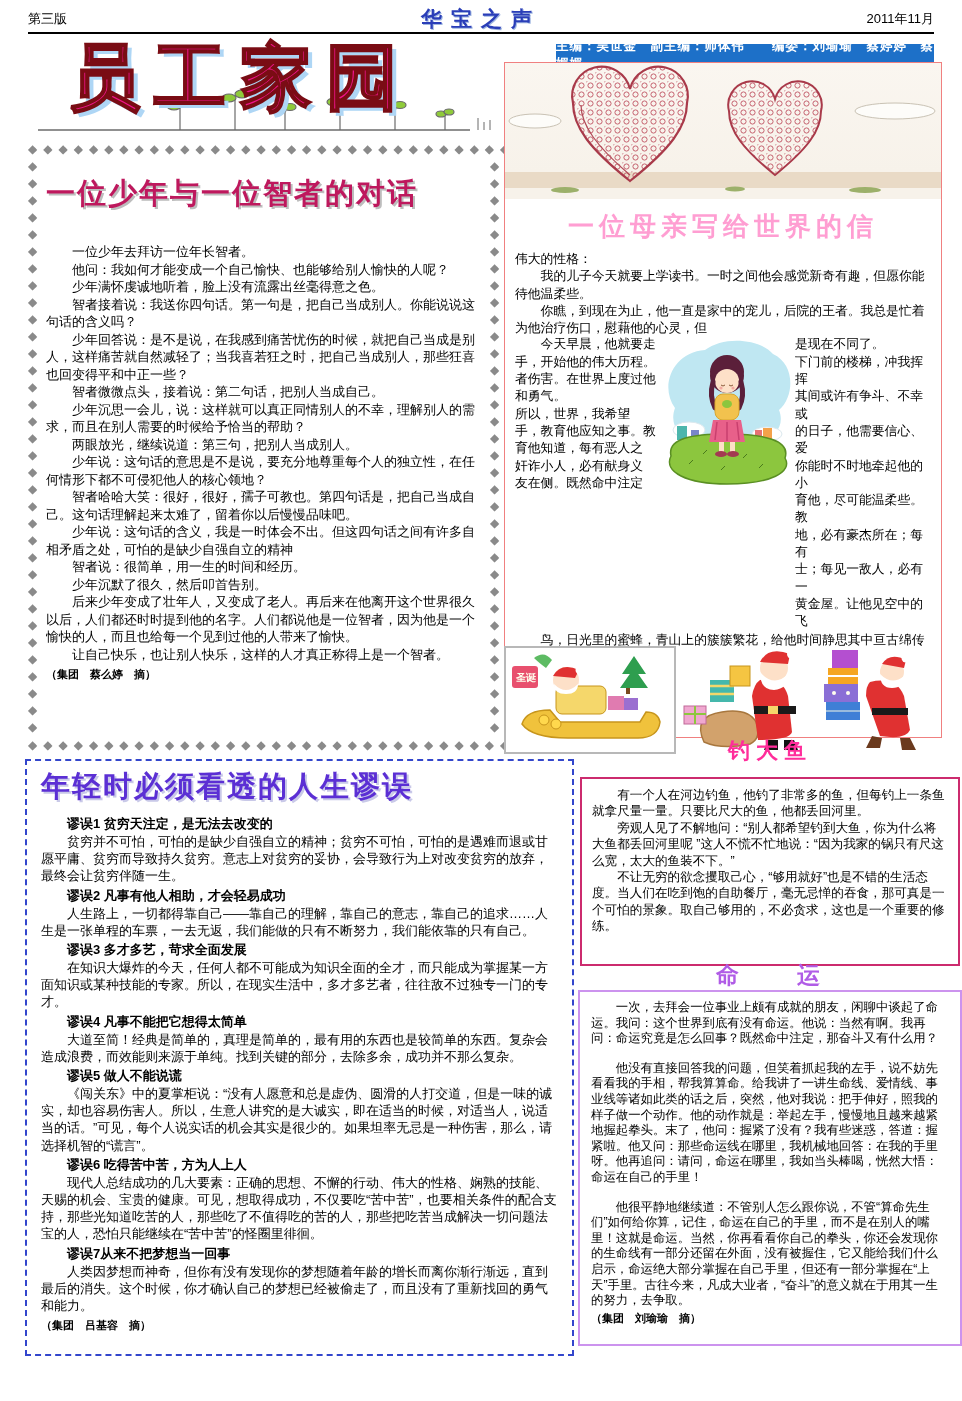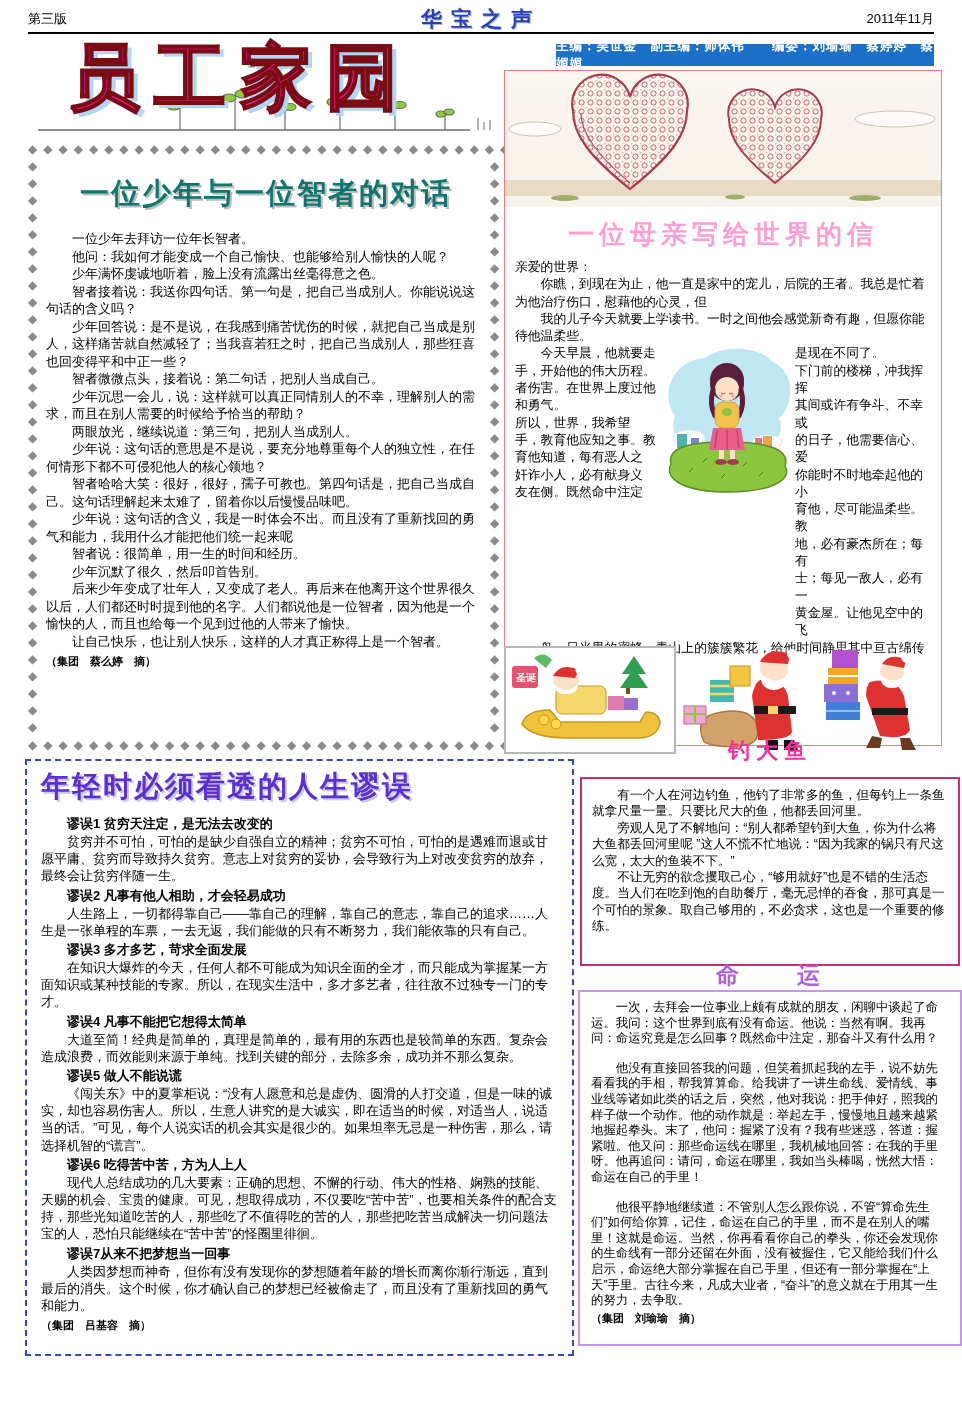--- a/index.html
+++ b/index.html
@@ -30,39 +30,39 @@
 
   
   .dia-box{position:absolute;left:28px;top:142px;width:476px;height:612px;background:#fff;}
   .diamond-h{position:absolute;left:0;right:0;height:16px;line-height:14px;font-size:12px;
              color:#8a8a8a;letter-spacing:6px;white-space:nowrap;overflow:hidden;}
   .dia-top{top:0;} .dia-bottom{bottom:0;}
   .diamond-v{position:absolute;top:16px;bottom:16px;width:14px;font-size:12px;color:#8a8a8a;
              word-break:break-all;line-height:17px;overflow:hidden;}
   .dia-left{left:0;} .dia-right{right:0;}
   .dia-content{position:absolute;left:18px;right:18px;top:18px;bottom:14px;overflow:hidden;}
-  .dia-title{text-align:center;font-size:29px;font-weight:bold;color:#0f766e;
-             letter-spacing:2px;margin:14px 0 16px 0;
+  .dia-title{font-size:29px;font-weight:bold;color:#be185d;
+             letter-spacing:2px;margin:14px 0 29px 0;
              text-shadow:2px 2px 0 #bdbdbd;}
   .dia-paras .para{margin:0;font-size:13px;line-height:17.5px;text-indent:2em;}
   .attribution{font-size:11px;font-weight:bold;text-align:left;margin-top:4px;}
 
   
-  .letter-box{position:absolute;left:504px;top:70px;width:438px;height:676px;
+  .letter-box{position:absolute;left:504px;top:62px;width:438px;height:676px;
              border:1px solid #f08080;background:#fff;overflow:hidden;}
   .hearts-banner{position:relative;width:100%;height:136px;
              background:linear-gradient(#faf6f0,#f7f2ea 80%,#e9dac6 80%,#e9dac6 92%,#f7f2ea 92%);}
   .hearts-banner svg{position:absolute;}
   .letter-title{text-align:center;font-size:26px;font-weight:bold;color:#ff9ed2;
              letter-spacing:5px;margin:10px 0 6px 0;}
   .letter-body{padding:0 10px;font-size:12.8px;line-height:17.3px;}
   .letter-body .salutation{margin:0;}
   .letter-body .para{margin:0;text-indent:2em;}
   .wrap-row{display:flex;align-items:flex-start;}
-  .wrap-col{font-size:12.8px;line-height:17.3px;}
+  .wrap-col{font-size:12.8px;line-height:17.3px;font-family:Liberation Mono, monospace;}
   .wrap-left{width:146px;}
   .wrap-left div:first-child{text-indent:2em;}
   .wrap-center{width:134px;padding:2px 2px;}
   .wrap-right{flex:1;}
 
   
   .santa-strip{position:absolute;left:504px;top:644px;width:456px;height:112px;
              display:flex;justify-content:flex-start;align-items:center;}
 
   
@@ -156,21 +156,21 @@
           <p class="para">一位少年去拜访一位年长智者。</p>
           <p class="para">他问：我如何才能变成一个自己愉快、也能够给别人愉快的人呢？</p>
           <p class="para">少年满怀虔诚地听着，脸上没有流露出丝毫得意之色。</p>
           <p class="para">智者接着说：我送你四句话。第一句是，把自己当成别人。你能说说这句话的含义吗？</p>
           <p class="para">少年回答说：是不是说，在我感到痛苦忧伤的时候，就把自己当成是别人，这样痛苦就自然减轻了；当我喜若狂之时，把自己当成别人，那些狂喜也回变得平和中正一些？</p>
           <p class="para">智者微微点头，接着说：第二句话，把别人当成自己。</p>
           <p class="para">少年沉思一会儿，说：这样就可以真正同情别人的不幸，理解别人的需求，而且在别人需要的时候给予恰当的帮助？</p>
           <p class="para">两眼放光，继续说道：第三句，把别人当成别人。</p>
           <p class="para">少年说：这句话的意思是不是说，要充分地尊重每个人的独立性，在任何情形下都不可侵犯他人的核心领地？</p>
           <p class="para">智者哈哈大笑：很好，很好，孺子可教也。第四句话是，把自己当成自己。这句话理解起来太难了，留着你以后慢慢品味吧。</p>
-          <p class="para">少年说：这句话的含义，我是一时体会不出。而且没有了重新找回的勇气和能力，我用什么才能把他们统一起来呢</p>
+          <p class="para">少年说：这句话的含义，我是一时体会不出。但这四句话之间有许多自相矛盾之处，可怕的是缺少自强自立的精神</p>
           <p class="para">智者说：很简单，用一生的时间和经历。</p>
           <p class="para">少年沉默了很久，然后叩首告别。</p>
           <p class="para">后来少年变成了壮年人，又变成了老人。再后来在他离开这个世界很久以后，人们都还时时提到他的名字。人们都说他是一位智者，因为他是一个愉快的人，而且也给每一个见到过他的人带来了愉快。</p>
           <p class="para">让自己快乐，也让别人快乐，这样的人才真正称得上是一个智者。</p>
         </div>
       <div class="attribution">（集团　蔡么婷　摘）</div>
     </div>
   </div>
 
   <div class="letter-box">
@@ -193,24 +193,24 @@
         </g>
         <g fill="#9cb06a">
             <ellipse cx="60" cy="127" rx="14" ry="3"></ellipse>
             <ellipse cx="230" cy="126" rx="10" ry="2.5"></ellipse>
             <ellipse cx="360" cy="127" rx="16" ry="3"></ellipse>
           </g>
       </svg>
     </div>
     <div class="letter-title">一位母亲写给世界的信</div>
     <div class="letter-body">
-      <p class="salutation">亲爱的世界：</p>
+      <p class="salutation">伟大的性格：</p>
       <div>
+          <p class="para">我的儿子今天就要上学读书。一时之间他会感觉新奇有趣，但愿你能待他温柔些。</p>
           <p class="para">你瞧，到现在为止，他一直是家中的宠儿，后院的王者。我总是忙着为他治疗伤口，慰藉他的心灵，但</p>
-          <p class="para">我的儿子今天就要上学读书。一时之间他会感觉新奇有趣，但愿你能待他温柔些。</p>
         </div>
       <div class="wrap-row">
         <div class="wrap-col wrap-left">
             <div>今天早晨，他就要走</div>
             <div>手，开始他的伟大历程。</div>
             <div>者伤害。在世界上度过他</div>
             <div>和勇气。</div>
             <div>所以，世界，我希望</div>
             <div>手，教育他应知之事。教</div>
             <div>育他知道，每有恶人之</div>

